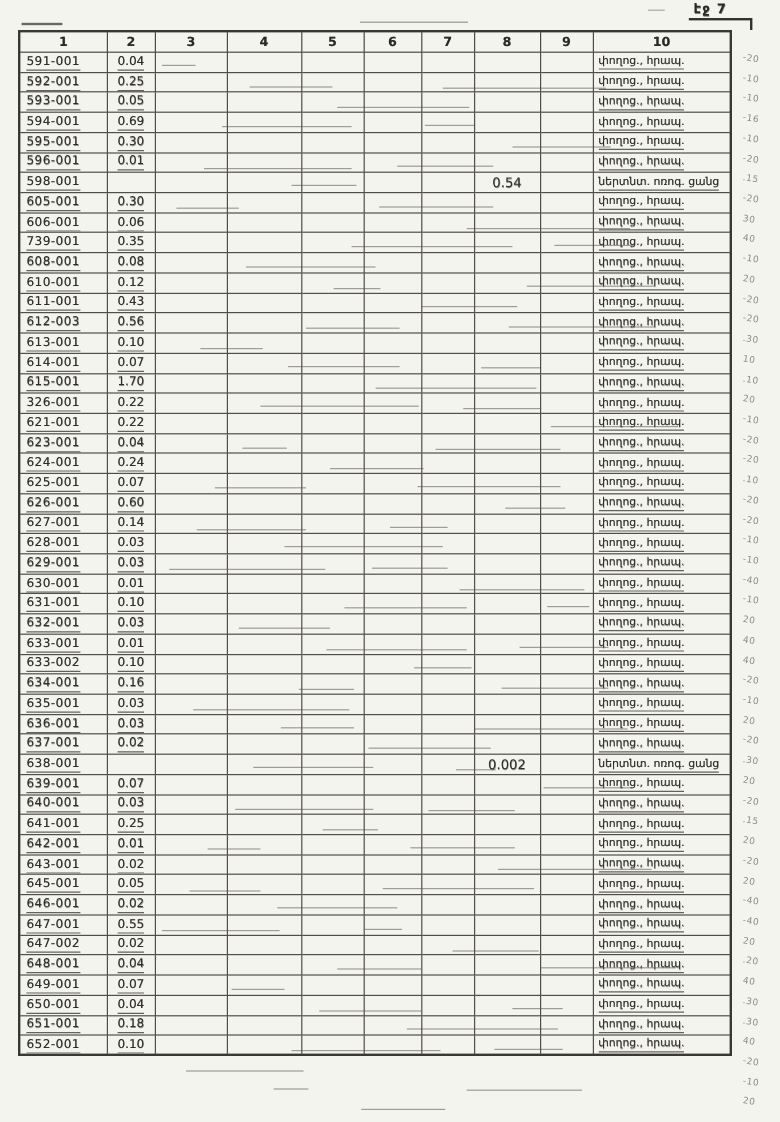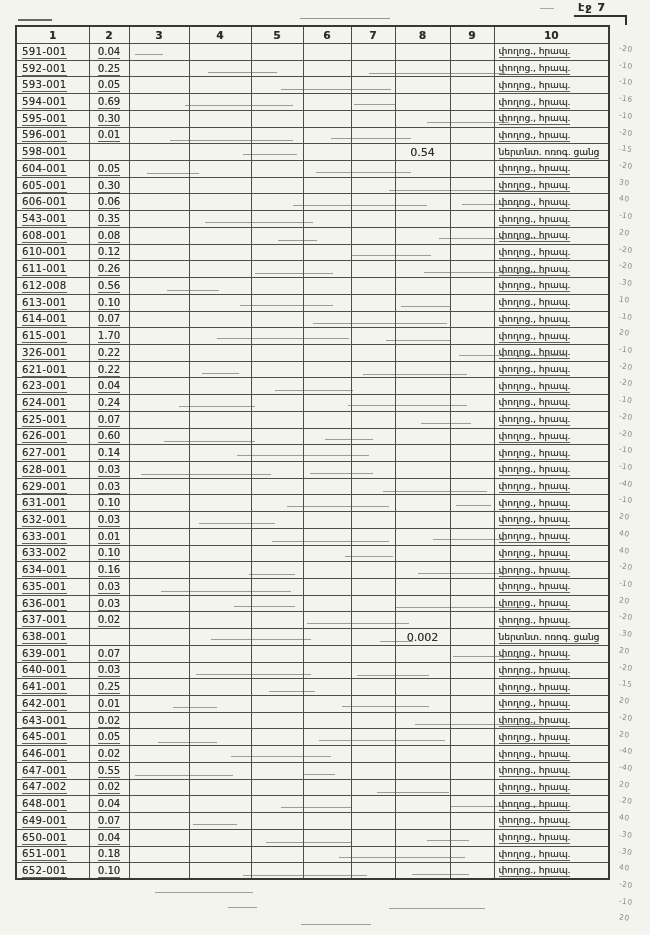--- a/index.html
+++ b/index.html
@@ -174,32 +174,20 @@
       <td></td>
       <td></td>
       <td></td>
       <td></td>
       <td></td>
       <td class="c8"><span>0.54</span></td>
       <td></td>
       <td class="usage"><span class="u">ներտնտ. ոռոգ. ցանց</span></td>
     </tr>
         <tr class="r">
-      <td class="code"><span class="u">604-001</span></td>
-      <td class="area"><span class="u">0.05</span></td>
-      <td></td>
-      <td></td>
-      <td></td>
-      <td></td>
-      <td></td>
-      <td class="c8"><span></span></td>
-      <td></td>
-      <td class="usage"><span class="u">փողոց., հրապ.</span></td>
-    </tr>
-        <tr class="r">
       <td class="code"><span class="u">605-001</span></td>
       <td class="area"><span class="u">0.30</span></td>
       <td></td>
       <td></td>
       <td></td>
       <td></td>
       <td></td>
       <td class="c8"><span></span></td>
       <td></td>
       <td class="usage"><span class="u">փողոց., հրապ.</span></td>
@@ -210,21 +198,21 @@
       <td></td>
       <td></td>
       <td></td>
       <td></td>
       <td></td>
       <td class="c8"><span></span></td>
       <td></td>
       <td class="usage"><span class="u">փողոց., հրապ.</span></td>
     </tr>
         <tr class="r">
-      <td class="code"><span class="u">543-001</span></td>
+      <td class="code"><span class="u">739-001</span></td>
       <td class="area"><span class="u">0.35</span></td>
       <td></td>
       <td></td>
       <td></td>
       <td></td>
       <td></td>
       <td class="c8"><span></span></td>
       <td></td>
       <td class="usage"><span class="u">փողոց., հրապ.</span></td>
     </tr>
@@ -247,32 +235,32 @@
       <td></td>
       <td></td>
       <td></td>
       <td></td>
       <td class="c8"><span></span></td>
       <td></td>
       <td class="usage"><span class="u">փողոց., հրապ.</span></td>
     </tr>
         <tr class="r">
       <td class="code"><span class="u">611-001</span></td>
-      <td class="area"><span class="u">0.26</span></td>
-      <td></td>
-      <td></td>
-      <td></td>
-      <td></td>
-      <td></td>
-      <td class="c8"><span></span></td>
-      <td></td>
-      <td class="usage"><span class="u">փողոց., հրապ.</span></td>
-    </tr>
-        <tr class="r">
-      <td class="code"><span class="u">612-008</span></td>
+      <td class="area"><span class="u">0.43</span></td>
+      <td></td>
+      <td></td>
+      <td></td>
+      <td></td>
+      <td></td>
+      <td class="c8"><span></span></td>
+      <td></td>
+      <td class="usage"><span class="u">փողոց., հրապ.</span></td>
+    </tr>
+        <tr class="r">
+      <td class="code"><span class="u">612-003</span></td>
       <td class="area"><span class="u">0.56</span></td>
       <td></td>
       <td></td>
       <td></td>
       <td></td>
       <td></td>
       <td class="c8"><span></span></td>
       <td></td>
       <td class="usage"><span class="u">փողոց., հրապ.</span></td>
     </tr>
@@ -404,20 +392,32 @@
       <td></td>
       <td></td>
       <td></td>
       <td class="c8"><span></span></td>
       <td></td>
       <td class="usage"><span class="u">փողոց., հրապ.</span></td>
     </tr>
         <tr class="r">
       <td class="code"><span class="u">629-001</span></td>
       <td class="area"><span class="u">0.03</span></td>
+      <td></td>
+      <td></td>
+      <td></td>
+      <td></td>
+      <td></td>
+      <td class="c8"><span></span></td>
+      <td></td>
+      <td class="usage"><span class="u">փողոց., հրապ.</span></td>
+    </tr>
+        <tr class="r">
+      <td class="code"><span class="u">630-001</span></td>
+      <td class="area"><span class="u">0.01</span></td>
       <td></td>
       <td></td>
       <td></td>
       <td></td>
       <td></td>
       <td class="c8"><span></span></td>
       <td></td>
       <td class="usage"><span class="u">փողոց., հրապ.</span></td>
     </tr>
         <tr class="r">

